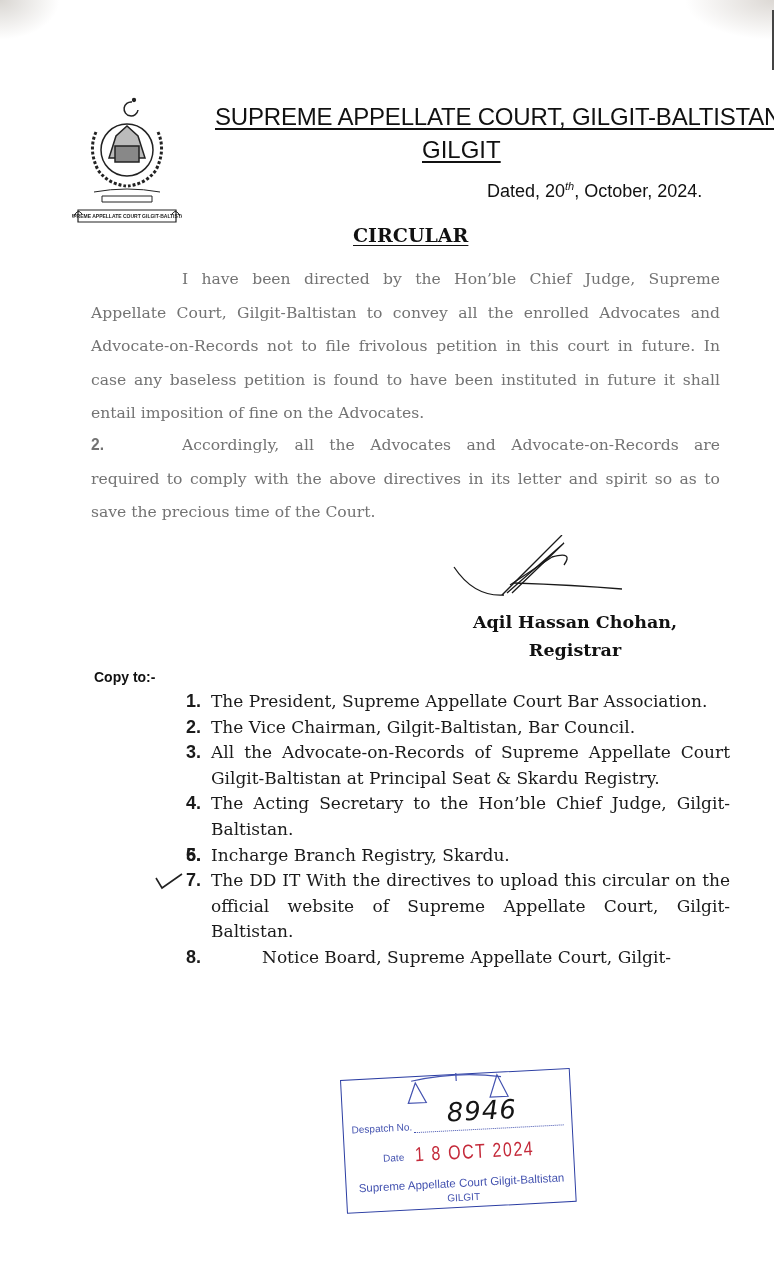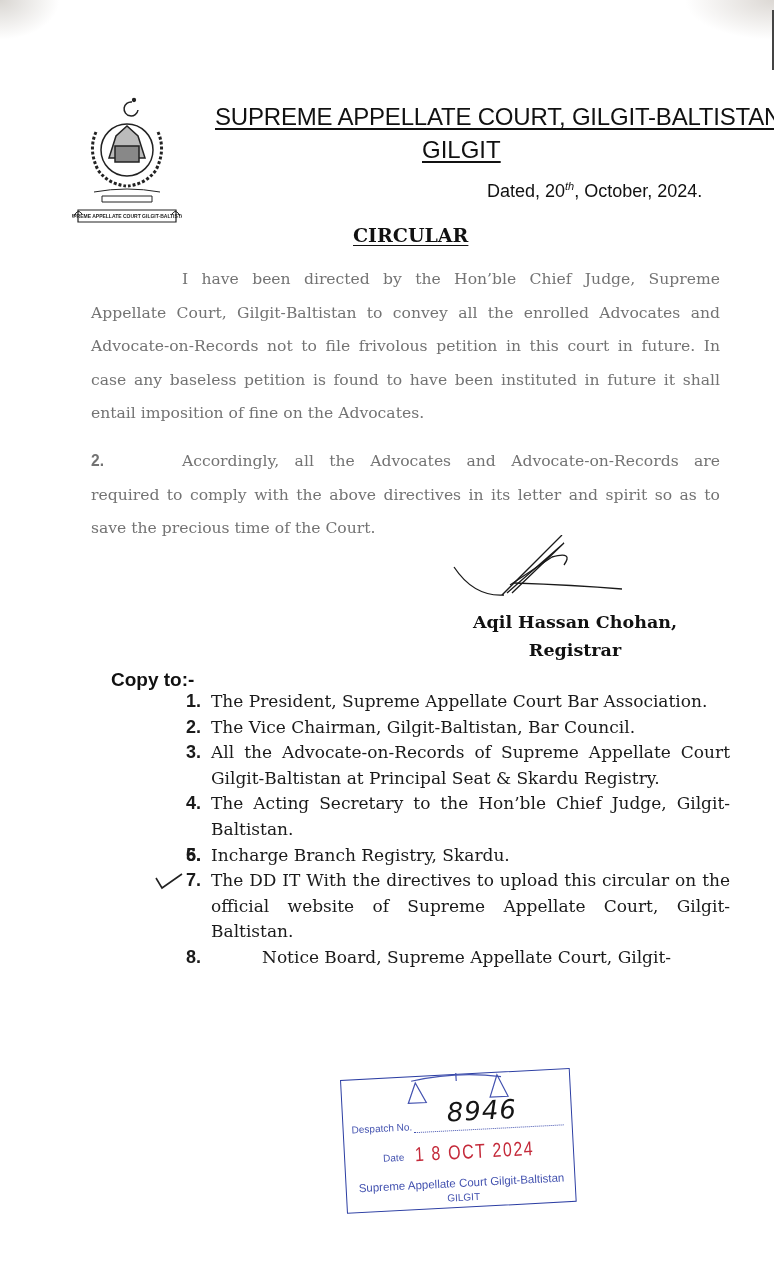--- a/index.html
+++ b/index.html
@@ -23,31 +23,31 @@
     .dated { position:absolute; left:487px; top:180px; font-family:"Liberation Sans", sans-serif;
       font-size:18px; color:#111; white-space:nowrap; }
     .dated sup { font-size:11px;font-style:italic; }
 
     .title { position:absolute; left:342px; top:224px; font-family:"DejaVu Serif", serif;
       font-weight:bold; font-size:19px; text-decoration:underline; text-underline-offset:3px; color:#111;margin-left:11px; }
 
     .para { position:absolute; left:91px; width:629px; font-size:15.6px; line-height:33.5px;
       text-align: justify; color:#737373; }
     .para1 { top:263px; text-indent:91px; }
-    .para2 { top:444px; }
+    .para2 { top:428px; }
     .para2 .num { font-family:"Liberation Sans", sans-serif; font-weight:bold; display:inline-block; width:91px; }
 
     .sig { position:absolute; left:452px; top:535px; width:170px; height:70px; }
     .signame { position:absolute; left:440px; width:270px; text-align:center; font-weight:bold;
       font-size:17.5px; color:#111; }
     .signame1 { top:612px; }
     .signame2 { top:640px; }
 
-    .copyto { position:absolute; left:111px; top:669px; font-family:"Liberation Sans", sans-serif;
-      font-weight:bold; font-size:19px; color:#111; }
+    .copyto { position:absolute; left:94px; top:669px; font-family:"Liberation Sans", sans-serif;
+      font-weight:bold; font-size:14px; color:#111; }
 
     .copylist { position:absolute; left:186px; top:689px; width:544px; list-style:none; margin:0; padding:0; }
     .copylist li { position:relative; padding-left:25px; font-size:17px; line-height:25.6px;
       text-align:justify; color:#1a1a1a; }
     .copylist li .n { position:absolute; left:0; top:0; font-family:"Liberation Sans", sans-serif;
       font-weight:bold; font-size:18px; }
     .copylist li.i8 { padding-left:40px; }
     .copylist li.i8 .txt { display:block;margin-left:36px; }
     .copylist li.i8 .cont { display:block; margin-left:-14px; }
     .tick { position:absolute; left:-32px; top:2px; width:30px; height:22px; }

